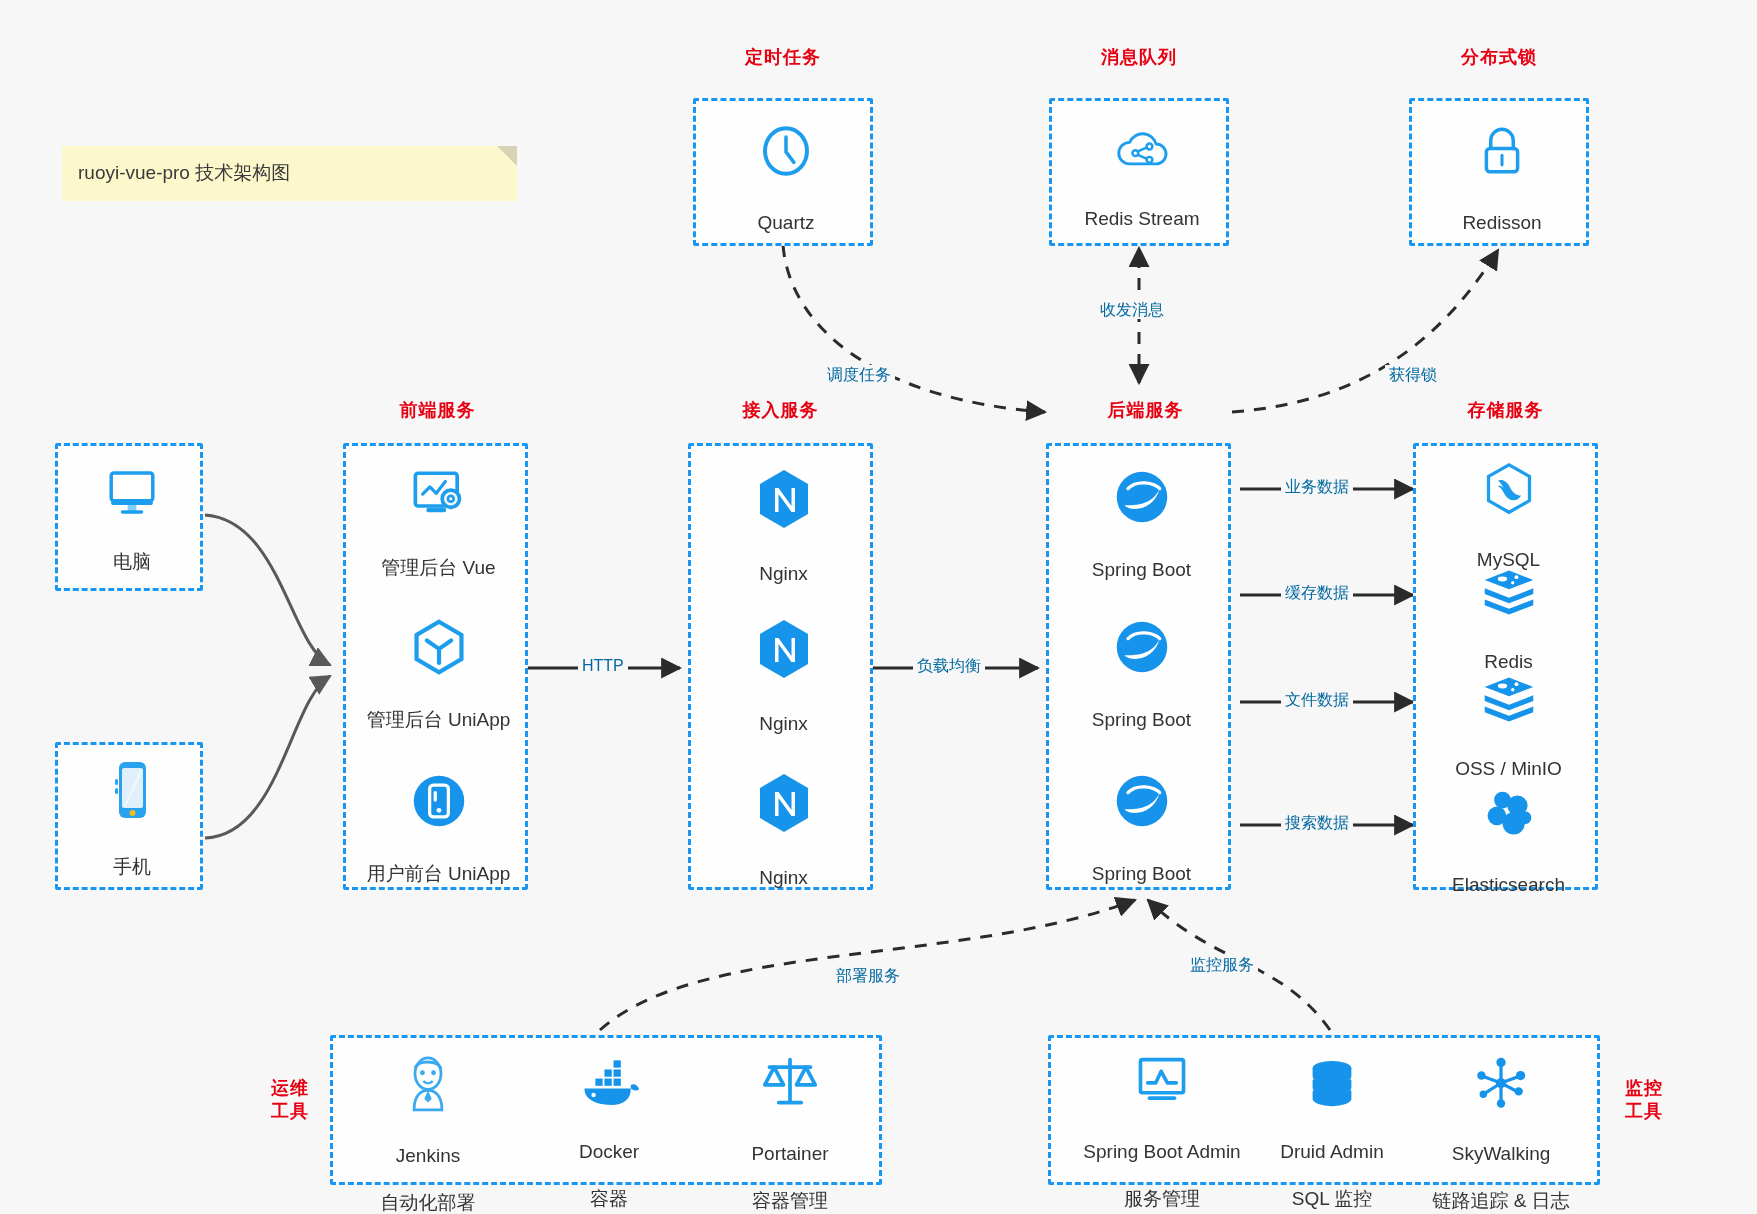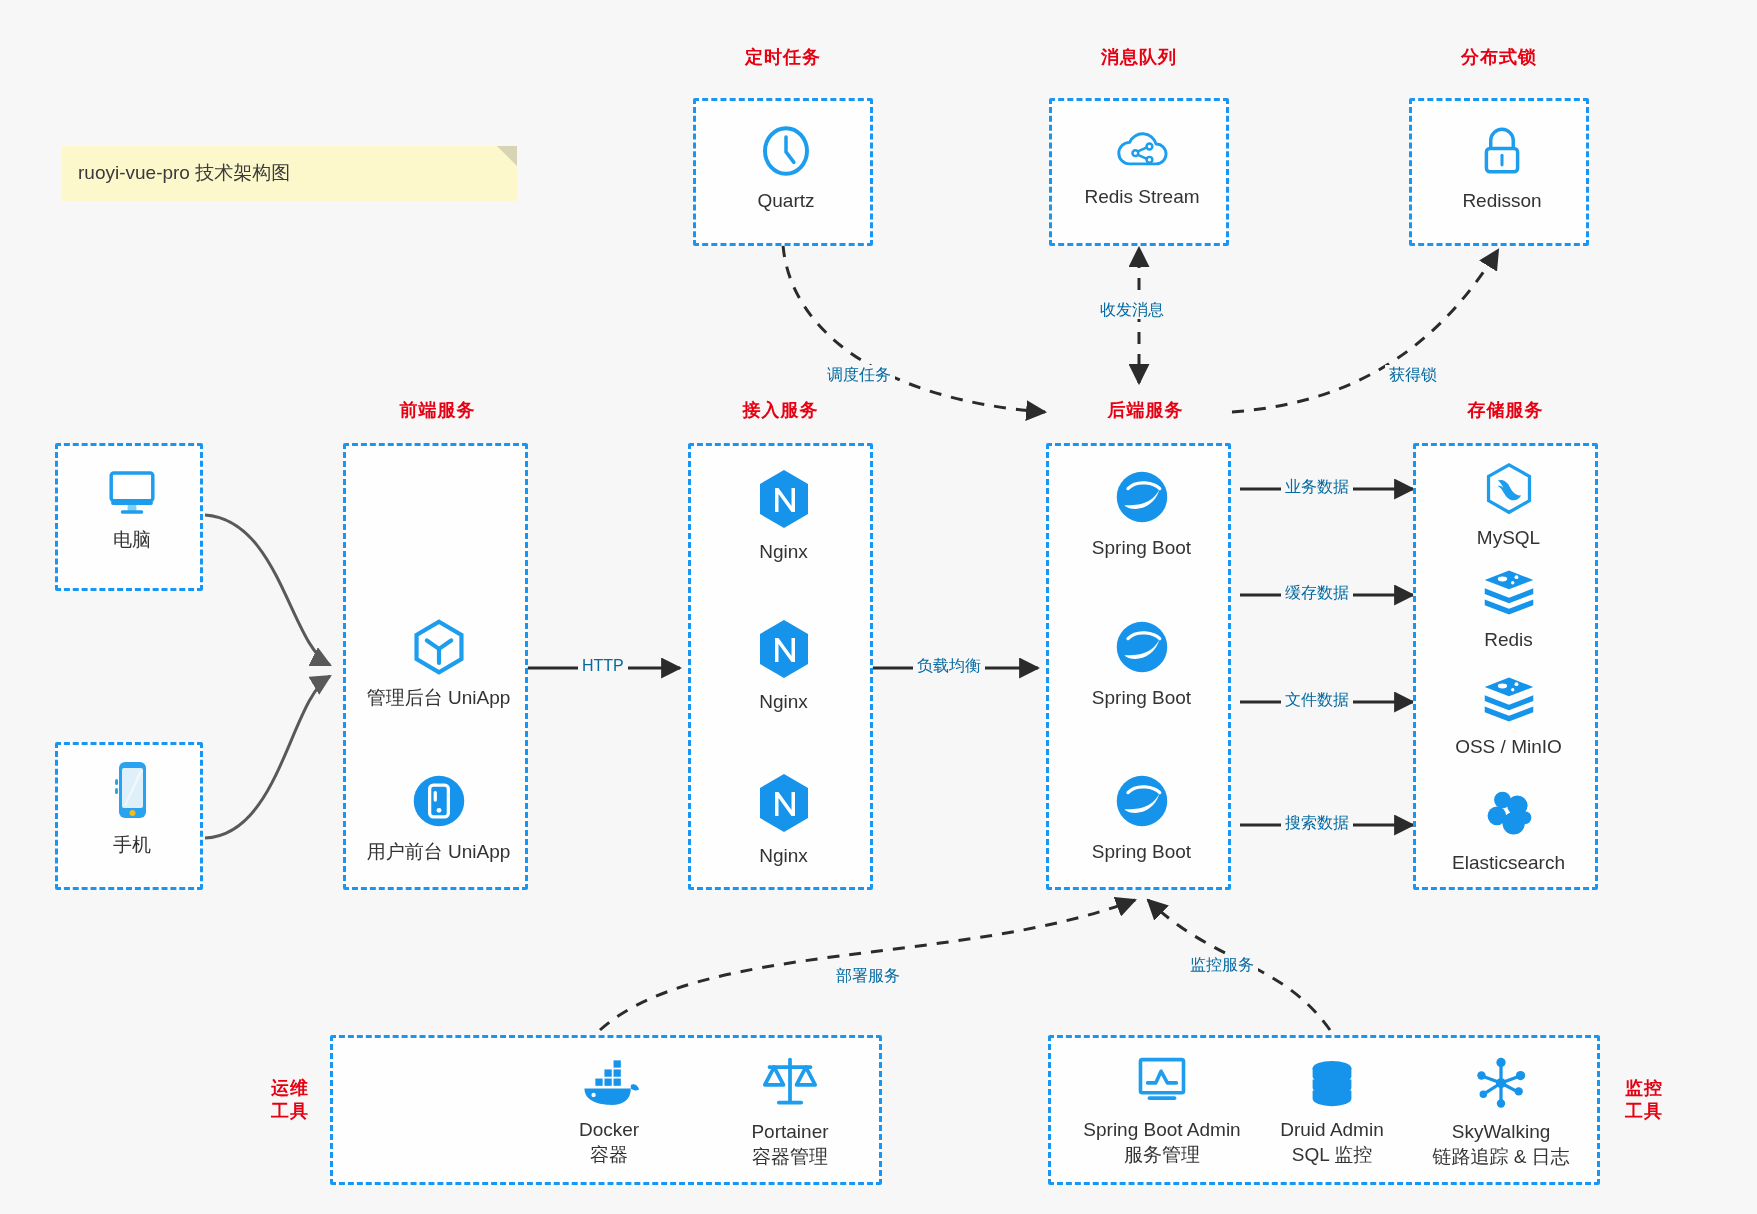--- a/index.html
+++ b/index.html
@@ -48,20 +48,21 @@
 
   
   .node {
     position: absolute;
     display: flex;
     flex-direction: column;
     align-items: center;
     justify-content: flex-start;
     text-align: center;
     white-space: nowrap;
+    gap: 22px;
   }
   .node .lbl {
     font-size: 19px;
     color: #333;
     margin-top: 6px;
     line-height: 1.3;
   }
   .node .lbl2 { font-size: 19px; color: #333; line-height: 1.3; }
   .ico { display: block; }
 
@@ -194,20 +195,33 @@
           <rect x="5" y="20" width="3" height="6" rx="1.5" fill="#29a3f0"></rect>
           <rect x="5" y="29" width="3" height="6" rx="1.5" fill="#29a3f0"></rect>
         </svg>
       </span>
       <span class="lbl">手机</span>
     </div>
   </div>
 
   <div class="gtitle" style="left:345px; top:398px; width:185px;">前端服务</div>
   <div class="gbox" style="left:343px; top:443px; width:185px; height:447px;">
+    <div class="node" style="left:0; top:22px; width:185px;">
+      <span class="ico">
+        <svg width="60" height="56" viewBox="0 0 66 60">
+          <rect x="7" y="5" width="46" height="36" rx="3" fill="none" stroke="#1c9ded" stroke-width="4"></rect>
+          <path d="M15 28 L23 20 L30 27 L40 14" fill="none" stroke="#1c9ded" stroke-width="3.5" stroke-linecap="round" stroke-linejoin="round"></path>
+          <rect x="19" y="43" width="22" height="5" rx="2.5" fill="#1c9ded"></rect>
+          <circle cx="46" cy="33" r="11" fill="#f7f7f7"></circle>
+          <circle cx="46" cy="33" r="9.5" fill="none" stroke="#1c9ded" stroke-width="4"></circle>
+          <circle cx="46" cy="33" r="3.2" fill="none" stroke="#1c9ded" stroke-width="3"></circle>
+        </svg>
+      </span>
+      <span class="lbl">管理后台 Vue</span>
+    </div>
     <div class="node" style="left:0; top:172px; width:185px;">
       <span class="ico">
         <svg width="58" height="58" viewBox="0 0 62 62">
           <path d="M31 4 L55 18 L55 44 L31 58 L7 44 L7 18 Z" fill="none" stroke="#1c9ded" stroke-width="4.5"></path>
           <path d="M31 33 L31 48" stroke="#1c9ded" stroke-width="4.5" stroke-linecap="round"></path>
           <path d="M31 33 L18 24" stroke="#1c9ded" stroke-width="4.5" stroke-linecap="round"></path>
           <path d="M31 33 L44 24" stroke="#1c9ded" stroke-width="4.5" stroke-linecap="round"></path>
         </svg>
       </span>
       <span class="lbl">管理后台 UniApp</span>
@@ -339,20 +353,35 @@
       </span>
       <span class="lbl">Elasticsearch</span>
     </div>
   </div>
 
   <div class="gtitle vert" style="left:258px; top:1077px; width:64px;">
     <div>运维</div>
     <div>工具</div>
   </div>
   <div class="gbox" style="left:330px; top:1035px; width:552px; height:150px;">
+    <div class="node" style="left:10px; top:16px; width:170px;">
+      <span class="ico">
+        <svg width="52" height="58" viewBox="0 0 56 62">
+          <ellipse cx="28" cy="21" rx="14" ry="17" fill="none" stroke="#3aa9ef" stroke-width="3"></ellipse>
+          <path d="M14 15 C16 6 40 6 42 16" fill="none" stroke="#3aa9ef" stroke-width="3"></path>
+          <circle cx="22" cy="20" r="2.6" fill="#3aa9ef"></circle>
+          <circle cx="34" cy="20" r="2.6" fill="#3aa9ef"></circle>
+          <path d="M23 29 C26 32 30 32 33 29" fill="none" stroke="#3aa9ef" stroke-width="2.6"></path>
+          <path d="M13 60 C13 45 20 39 28 39 C36 39 43 45 43 60 Z" fill="none" stroke="#3aa9ef" stroke-width="3"></path>
+          <path d="M28 39 L24 48 L28 52 L32 48 Z" fill="#3aa9ef"></path>
+        </svg>
+      </span>
+      <span class="lbl">Jenkins</span>
+      <span class="lbl2">自动化部署</span>
+    </div>
     <div class="node" style="left:191px; top:22px; width:170px;">
       <span class="ico">
         <svg width="60" height="48" viewBox="0 0 66 52">
           <rect x="18" y="20" width="8" height="8" fill="#1693ea"></rect>
           <rect x="28" y="20" width="8" height="8" fill="#1693ea"></rect>
           <rect x="38" y="20" width="8" height="8" fill="#1693ea"></rect>
           <rect x="28" y="10" width="8" height="8" fill="#1693ea"></rect>
           <rect x="38" y="10" width="8" height="8" fill="#1693ea"></rect>
           <rect x="38" y="0" width="8" height="8" fill="#1693ea"></rect>
           <path d="M6 31 L57 31 C57 44 48 49 36 49 C20 49 6 44 6 31 Z" fill="#1693ea"></path>

